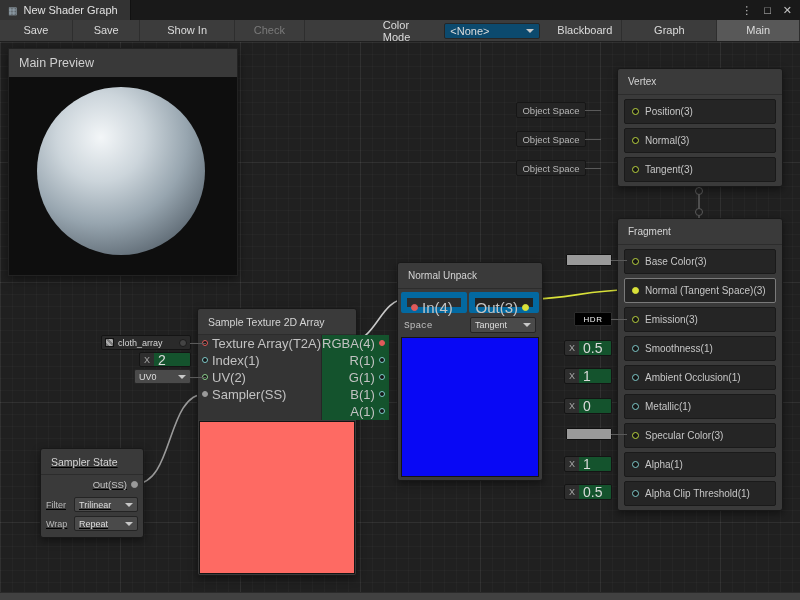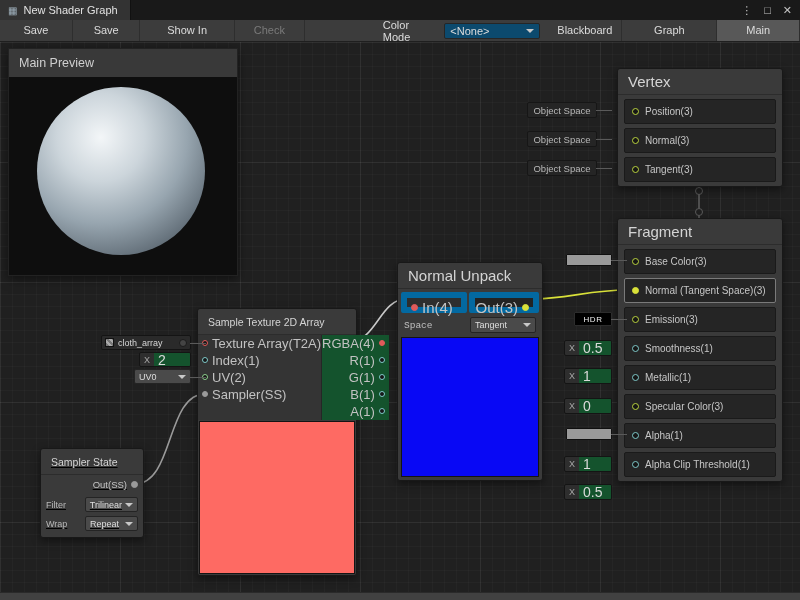--- a/index.html
+++ b/index.html
@@ -50,38 +50,38 @@
   .panel { position:absolute; left:8px; top:6px; width:230px; z-index:2; background:#393939;
            border:1px solid #222; box-shadow:0 3px 10px rgba(0,0,0,.5); }
   .panel-header { height:28px; line-height:28px; padding-left:10px; font-size:12.5px; color:#cfcfcf; }
   .panel-body { height:198px; background:#0e0e0e; position:relative; overflow:hidden; }
   .sphere { position:absolute; left:28px; top:10px; width:168px; height:168px; border-radius:50%;
             background:radial-gradient(circle at 38% 30%, #f3f6f8 0%, #ccd5db 28%, #97a5af 55%, #64707a 78%, #3b444c 92%, #252c32 100%); }
 
   
   .node { position:absolute; z-index:2; background:#3a3a3a; border:1px solid #181818; border-radius:3px;
           box-shadow:0 3px 8px rgba(0,0,0,.45); }
-  .node-header { height:26px; line-height:26px; padding:0 10px; font-size:15px; color:#d4d4d4;
+  .node-header { height:26px; line-height:26px; padding:0 10px; font-size:10px; color:#d4d4d4;
                  border-bottom:1px solid #2c2c2c; white-space:nowrap; }
   .big-slot { position:relative; margin:4px 6px 0; height:25px; background:#252525;
               border:1px solid #1a1a1a; border-radius:2px; display:flex; align-items:center;
               padding-left:20px; color:#c6c6c6; font-size:10px; white-space:nowrap; }
   .node .pad-bottom { height:4px; }
   .big-slot.connected { border-color:#7a7a7a; }
 
   .dot { position:absolute; width:7px; height:7px; border-radius:50%; background:#161616;
          border:1px solid currentColor; }
   .big-slot .dot { left:7px; top:8px; }
   .dot.filled { background:currentColor; }
   .c-v1 { color:#7fc9c9; } .c-v2 { color:#8fd08f; } .c-v3 { color:#b9d23f; }
   .c-v4 { color:#e05a5a; } .c-tex { color:#e05a5a; } .c-ss { color:#9a9a9a; }
   .c-norm { color:#d9e139; }
 
   
-  .ospace { position:absolute; z-index:3; left:527px; width:70px; height:16px; background:#252525;
+  .ospace { position:absolute; z-index:3; left:516px; width:70px; height:16px; background:#252525;
             border:1px solid #161616; border-radius:2px; font-size:9.5px; color:#b8b8b8;
             display:flex; align-items:center; justify-content:center; }
   .ospace::after, .fwidget::after, .stw::after {
             content:""; position:absolute; left:100%; top:50%; width:16px; height:1px; background:#5a5a5a; }
   .fwidget { position:absolute; z-index:3; right:188px; }
   .fwidget.swatch { width:46px; height:12px; border:1px solid #101010; border-radius:1px; }
   .fwidget.hdr { width:38px; height:14px; border:1px solid #2c2c2c; border-radius:1px; background:#000;
                  display:flex; align-items:center; justify-content:center; }
   .fwidget.hdr span { font-size:8px; color:#efefef; letter-spacing:.5px; }
   .floatf { display:flex; width:48px; height:16px; background:#2e2e2e; border:1px solid #141414;
@@ -122,21 +122,21 @@
   .nu-out { background:#232323; text-align:right; padding-right:15px; }
   .nu-in .dot { left:4px; top:6px; } .nu-out .dot { right:4px; top:6px; }
   .nu-space { display:flex; align-items:center; padding:4px 6px 0; }
   .nu-space .k { font-size:9.5px; color:#c0c0c0;font-family:Liberation Mono, monospace; }
   .nu-space .dropdown { margin-left:auto; width:66px; height:16px; }
 
   
   .ss-outrow { position:relative; height:20px; line-height:20px; text-align:right; padding-right:16px;
                font-size:9.5px; color:#c4c4c4; }
   .ss-outrow .dot { right:5px; top:6px; }
-  .kv { display:flex; align-items:center; height:19px; padding:0 5px; gap:11px; }
+  .kv { display:flex; align-items:center; height:19px; padding:0 5px; gap:0; }
   .kv .k { font-size:9px; color:#b8b8b8; width:28px; }
   .kv .dropdown { flex:1; height:15px; }
 
   
 </style>
 </head>
 <body>
 
 <div class="window">
 
@@ -223,20 +223,24 @@
       <div class="big-slot">
         <span class="dot c-v3"></span>
         <span>Emission(3)</span>
       </div>
       <div class="big-slot">
         <span class="dot c-v1"></span>
         <span>Smoothness(1)</span>
       </div>
       <div class="big-slot">
         <span class="dot c-v1"></span>
+        <span>Ambient Occlusion(1)</span>
+      </div>
+      <div class="big-slot">
+        <span class="dot c-v1"></span>
         <span>Metallic(1)</span>
       </div>
       <div class="big-slot">
         <span class="dot c-v3"></span>
         <span>Specular Color(3)</span>
       </div>
       <div class="big-slot">
         <span class="dot c-v1"></span>
         <span>Alpha(1)</span>
       </div>

